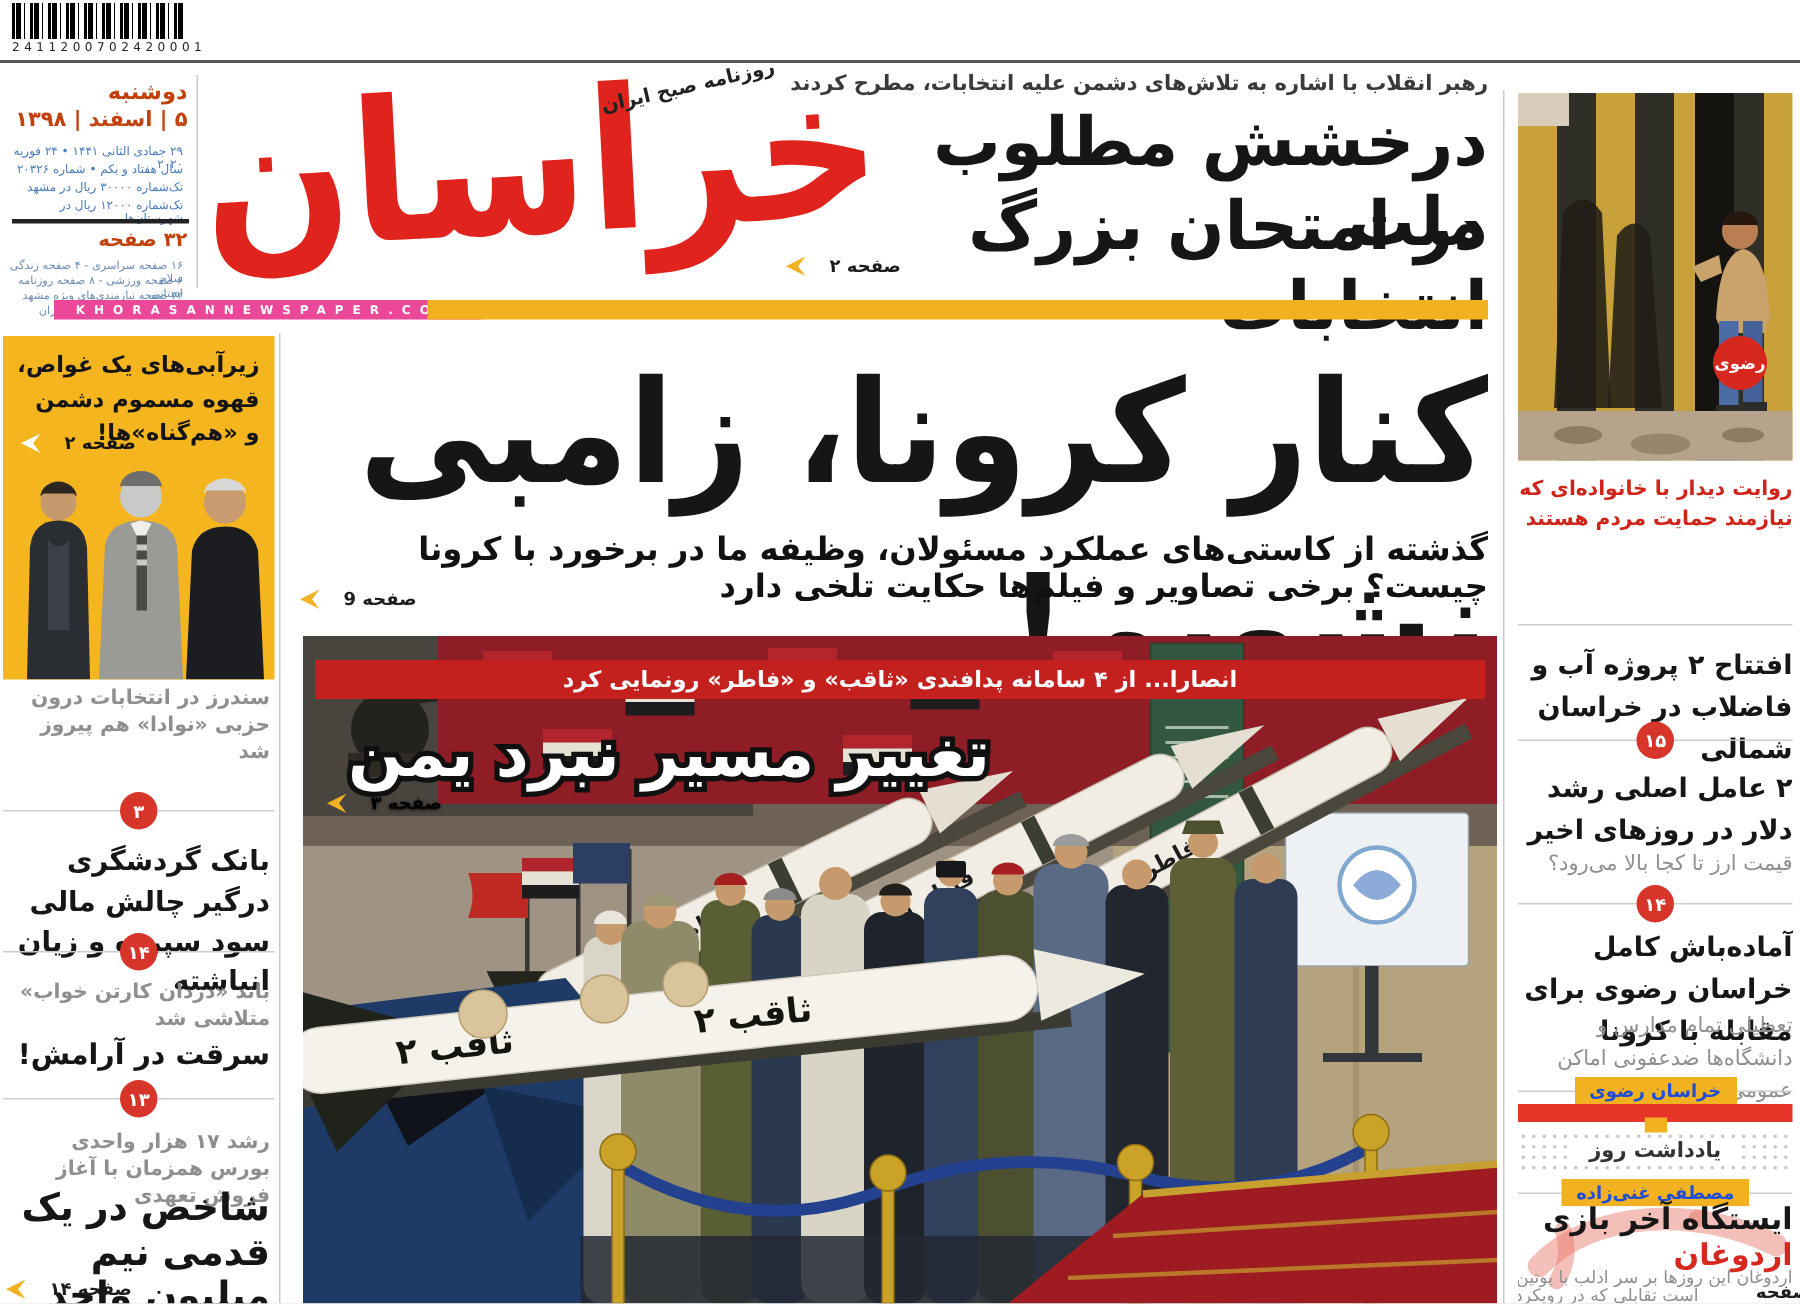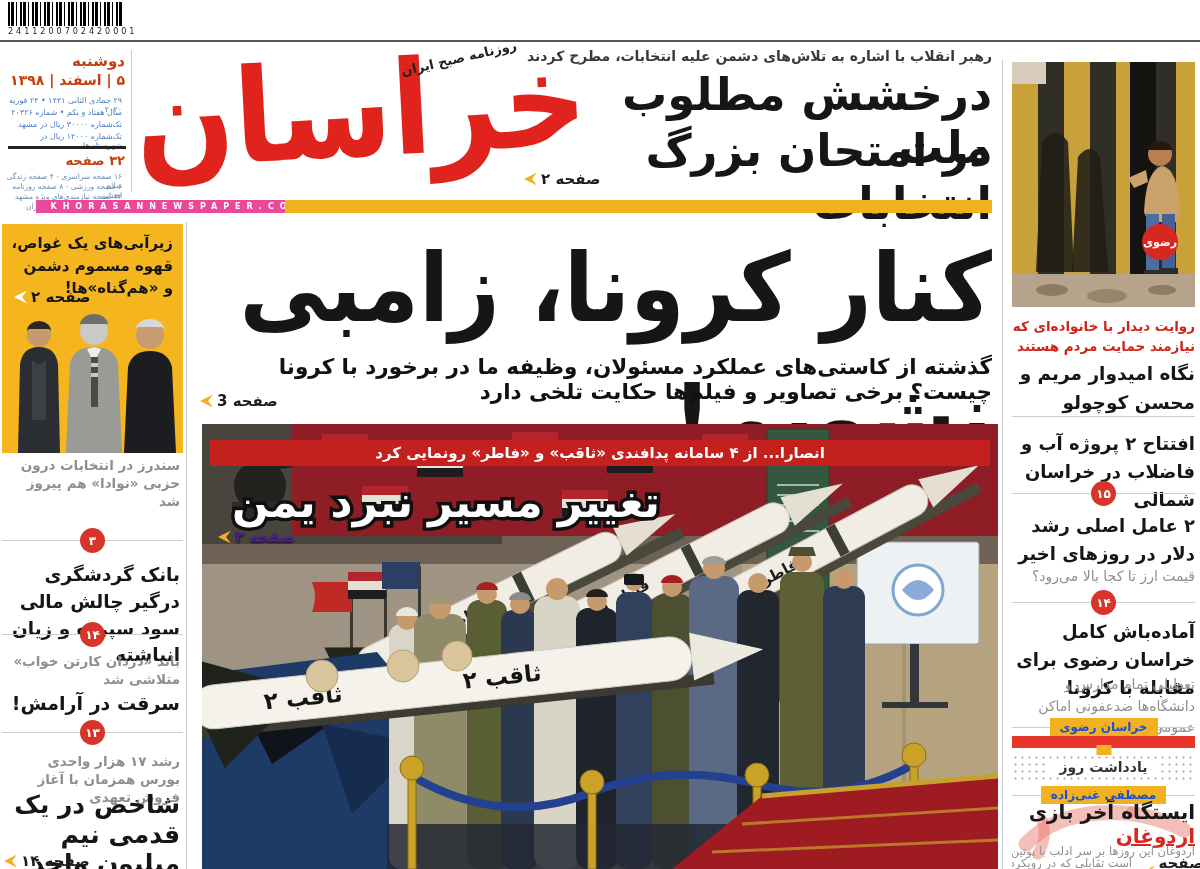--- a/index.html
+++ b/index.html
@@ -7,24 +7,24 @@
         font-family:"DejaVu Sans",sans-serif;color:#161616;}
   .abs{position:absolute;margin:0;}
   .rtl{direction:rtl;text-align:right;}
   .ctr{text-align:center;}
   .b{font-weight:bold;}
   .gray{color:#8f8f8f;}
   .blue{color:#c2410c;}
   .vline{position:absolute;width:1px;background:#c9c9c9;}
   .hline{position:absolute;height:1px;background:#cdcdcd;}
   
-  .pm{position:absolute;display:flex;align-items:center;gap:4px;font-size:15px;font-weight:bold;color:#1d1d1d;}
+  .pm{position:absolute;display:flex;align-items:flex-end;gap:16px;font-size:12px;font-weight:bold;color:#1d1d1d;}
   .pm .chev{width:13px;height:13px;background:#f2b120;
             clip-path:polygon(100% 0,0 50%,100% 100%,62% 50%);}
-  .pm.white{color:#4c1d95;text-shadow:0 1px 2px rgba(0,0,0,.8);}
+  .pm.white{color:#000000;text-shadow:0 1px 2px rgba(0,0,0,.8);}
   .pm .chev.w{background:#fff;}
   
   .sep{position:absolute;display:flex;align-items:center;}
   .sep .ln{flex:1;height:1px;background:#cdcdcd;}
   .bdg{width:25px;height:25px;border-radius:50%;background:#d7352a;color:#fff;
        display:flex;align-items:center;justify-content:center;font-size:12px;font-weight:bold;flex:0 0 auto;}
   .pill{background:#f2b120;color:#1d4ed8;font-size:12px;font-weight:bold;padding:2px 10px;flex:0 0 auto;direction:rtl;}
   .barcode{background:repeating-linear-gradient(90deg,#000 0 2px,#fff 2px 3px,#000 3px 6px,#fff 6px 8px,#000 8px 9px,#fff 9px 12px);}
   .redbar{position:absolute;background:#e8352a;}
   .redbar:after{content:"";position:absolute;left:50%;bottom:-7px;width:15px;height:10px;background:#f2b120;transform:translateX(-50%);}
@@ -127,21 +127,21 @@
   <div class="abs rtl b" style="left:6px;top:790px;width:174px;font-size:25px;line-height:1.18;">شاخص در یک قدمی نیم میلیون واحد</div>
   <div class="pm" style="left:4px;top:852px;">
     <span class="chev"></span>
     <span>صفحه ۱۴</span>
   </div>
 
   <div class="abs rtl b" style="left:195px;top:224px;width:797px;font-size:88px;line-height:120px;letter-spacing:-2px;transform:scaleY(1.08);transform-origin:top right;">کنار کرونا، زامبی نشویم!</div>
   <div class="abs rtl b" style="left:195px;top:354px;width:797px;font-size:21.5px;color:#111;">گذشته از کاستی‌های عملکرد مسئولان، وظیفه ما در برخورد با کرونا چیست؟ برخی تصاویر و فیلم‌ها حکایت تلخی دارد</div>
   <div class="pm" style="left:200px;top:392px;">
     <span class="chev"></span>
-    <span>صفحه 3</span>
+    <span>صفحه 9</span>
   </div>
 
   <div class="abs" style="left:202px;top:424px;width:796px;height:445px;background:#9f9384;">
     <svg width="796" height="445" viewBox="0 0 796 445">
       <rect width="796" height="445" fill="#9f9384"></rect>
       <rect x="540" width="256" height="445" fill="#b5a37f"></rect>
       <rect x="560" width="4" height="445" fill="#8d7b57" opacity=".4"></rect>
       <rect x="620" width="4" height="445" fill="#8d7b57" opacity=".4"></rect>
       <rect x="700" width="4" height="445" fill="#8d7b57" opacity=".4"></rect>
       <rect width="796" height="140" fill="#6e6257"></rect>
@@ -367,21 +367,20 @@
         <ellipse cx="95" cy="234" rx="20" ry="7" fill="#97856c"></ellipse>
       <ellipse cx="150" cy="228" rx="14" ry="5" fill="#8d7c64"></ellipse>
     </svg>
     <div style="position:absolute;right:2px;top:162px;width:36px;height:36px;border-radius:50%;background:#d6281e;
                 color:#fff;font-size:11px;font-weight:bold;display:flex;align-items:center;justify-content:center;direction:rtl;">
       <span>رضوی</span>
     </div>
   </div>
 
   <div class="abs rtl b" style="left:1012px;top:316px;width:183px;font-size:13.5px;line-height:1.5;color:#cf2419;">روایت دیدار با خانواده‌ای که نیازمند حمایت مردم هستند</div>
-  <div class="abs rtl b" style="left:1012px;top:360px;width:183px;font-size:18.5px;line-height:1.55;">نگاه امیدوار مریم و محسن کوچولو</div>
   <div class="hline" style="left:1012px;top:416px;width:183px;"></div>
 
   <div class="abs rtl b" style="left:1012px;top:430px;width:183px;font-size:18px;line-height:1.55;">افتتاح ۲ پروژه آب و فاضلاب در خراسان شمالی</div>
   <div class="sep" style="left:1012px;top:481px;width:183px;">
     <span class="ln"></span>
       <span class="bdg">۱۵</span>
       <span class="ln"></span>
   </div>
   <div class="abs rtl b" style="left:1012px;top:512px;width:183px;font-size:18px;line-height:1.55;">۲ عامل اصلی رشد دلار در روزهای اخیر</div>
   <div class="abs rtl gray" style="left:1012px;top:568px;width:183px;font-size:14px;">قیمت ارز تا کجا بالا می‌رود؟</div>
@@ -409,21 +408,21 @@
       <span class="ln"></span>
   </div>
 
   <svg width="183" height="66" viewBox="0 0 183 66" style="position:absolute;left:1012px;top:800px;">
     <path d="M14,44 C50,6 120,4 172,30" fill="none" stroke="rgba(233,112,100,.45)" stroke-width="15" stroke-linecap="round"></path>
     <path d="M30,20 q6,18 -4,34" fill="none" stroke="rgba(233,112,100,.45)" stroke-width="11" stroke-linecap="round"></path>
     <circle cx="120" cy="12" r="6" fill="rgba(233,112,100,.45)"></circle>
   </svg>
 
   <div class="abs rtl b" style="left:1012px;top:800px;width:183px;font-size:20px;">ایستگاه آخر بازی</div>
-  <div class="abs rtl b" style="left:1012px;top:824px;width:183px;font-size:20px;color:#d6281e;text-decoration:underline;">اردوغان</div>
+  <div class="abs rtl b" style="left:1012px;top:824px;width:183px;font-size:20px;color:#d6281e;">اردوغان</div>
   <div class="abs rtl gray" style="left:1012px;top:844px;width:183px;font-size:11.5px;white-space:nowrap;overflow:hidden;">اردوغان این روزها بر سر ادلب با پوتین سرشاخ شده</div>
   <div class="abs rtl gray" style="left:1012px;top:856px;width:120px;font-size:11.5px;white-space:nowrap;overflow:hidden;">است تقابلی که در رویکردهای...</div>
   <div class="pm" style="left:1144px;top:854px;">
     <span class="chev"></span>
     <span>صفحه ۲</span>
   </div>
 
 </div>
 
 </body></html>

